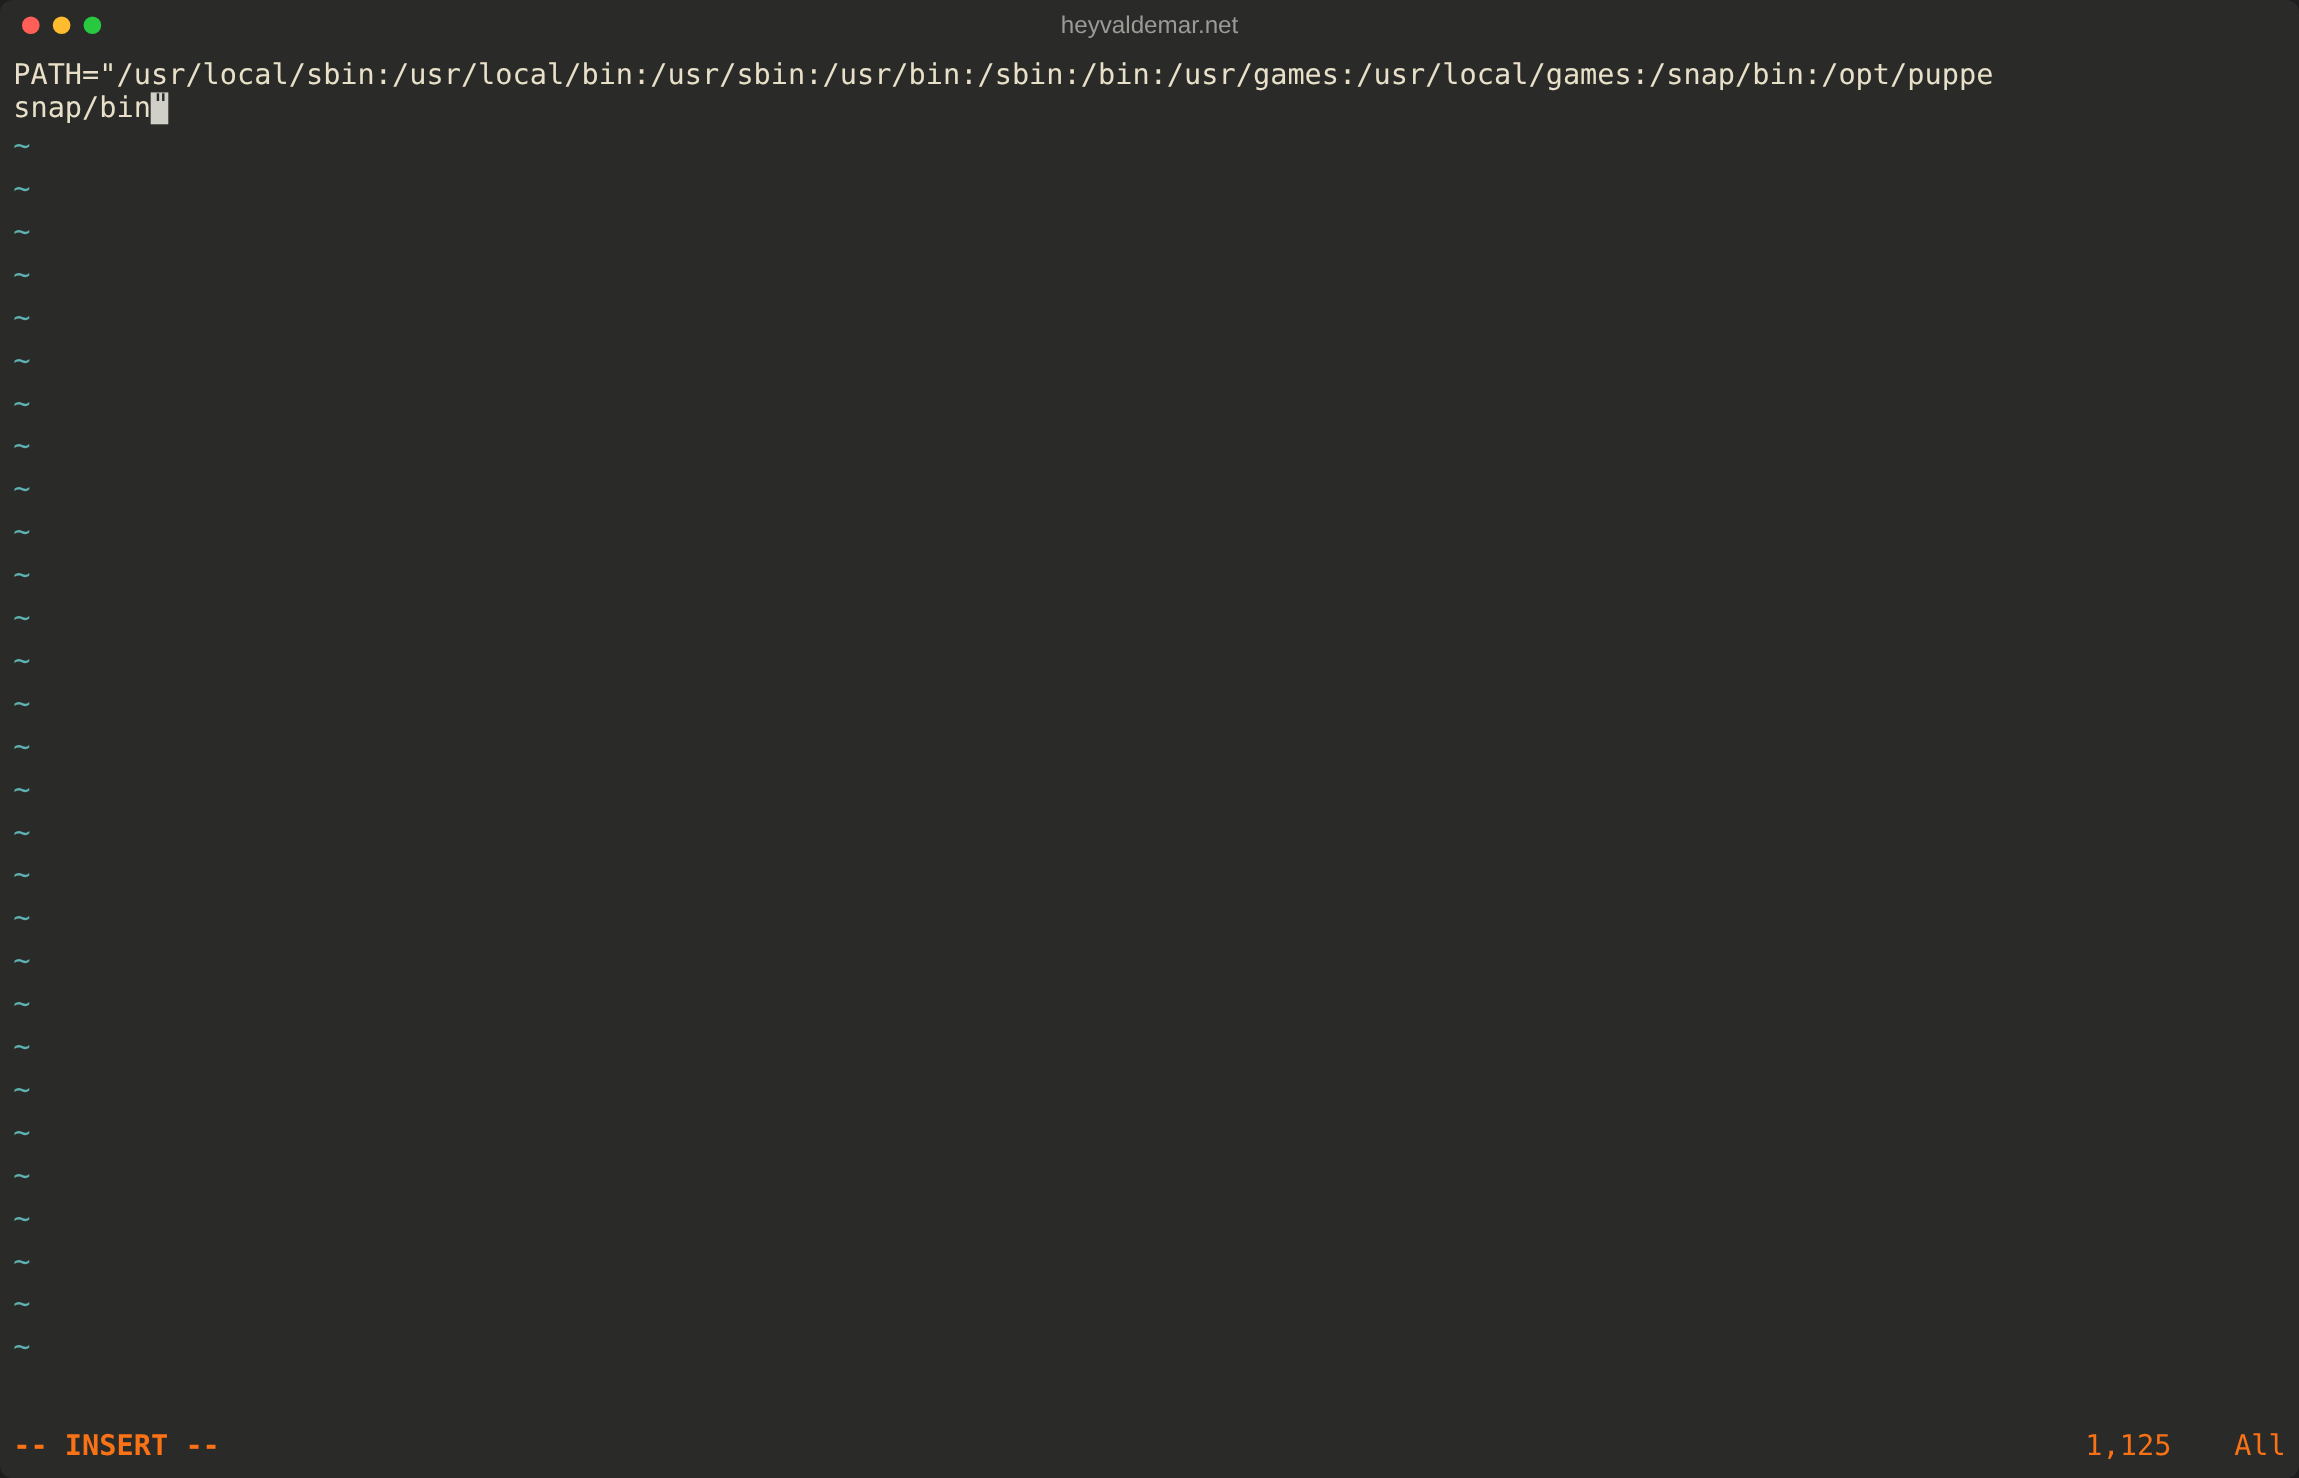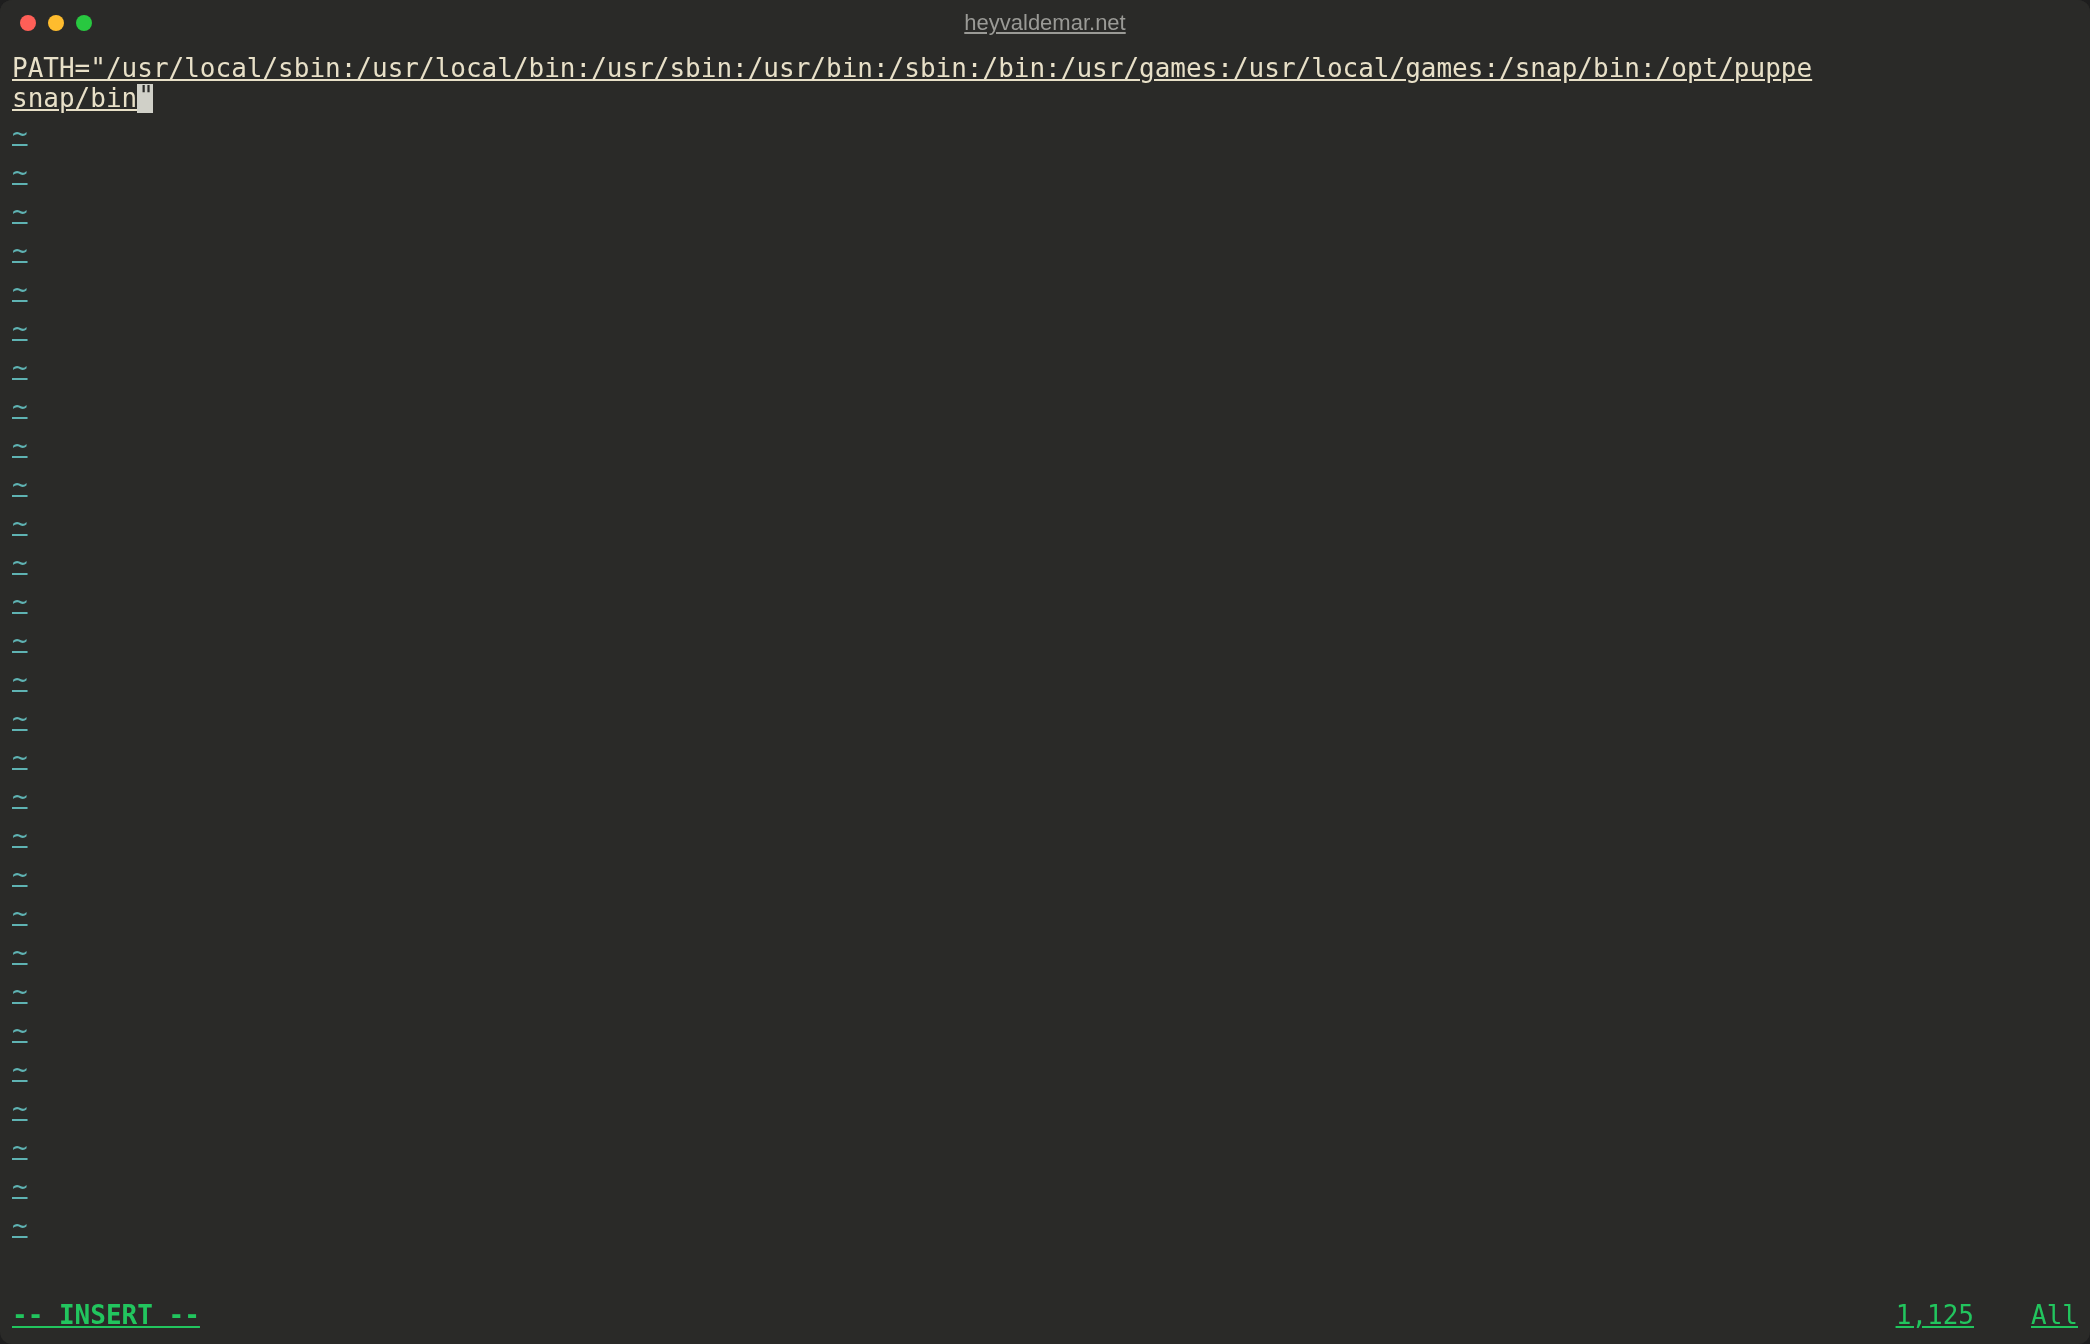--- a/index.html
+++ b/index.html
@@ -1,19 +1,18 @@
 <!DOCTYPE html>
 <html><head>
   <meta charset="utf-8">
   <style>
     * {
       margin: 0;
       padding: 0;
       box-sizing: border-box;
-      text-decoration: underline;
     }
     body {
       background: #1e1e1e;
       font-family: 'Menlo', 'Monaco', 'Consolas', monospace;
       width: 2090px;
       height: 1344px;
       overflow: hidden;
     }
     .terminal-window {
       width: 100%;
@@ -110,21 +109,21 @@
     .tilde {
       color: #5fb3b3;
       font-family: 'Menlo', 'Monaco', 'Consolas', monospace;
       line-height: 1.5;
     }
     .statusbar {
       display: flex;
       justify-content: space-between;
       align-items: flex-end;
       padding: 4px 12px 14px 12px;
-      color: #22c55e;
+      color: #f97316;
       font-size: 26px;
       font-family: 'Menlo', 'Monaco', 'Consolas', monospace;
       flex-shrink: 0;
     }
     .status-left {
       font-weight: bold;
     }
     .status-right {
       display: flex;
       gap: 57px;

